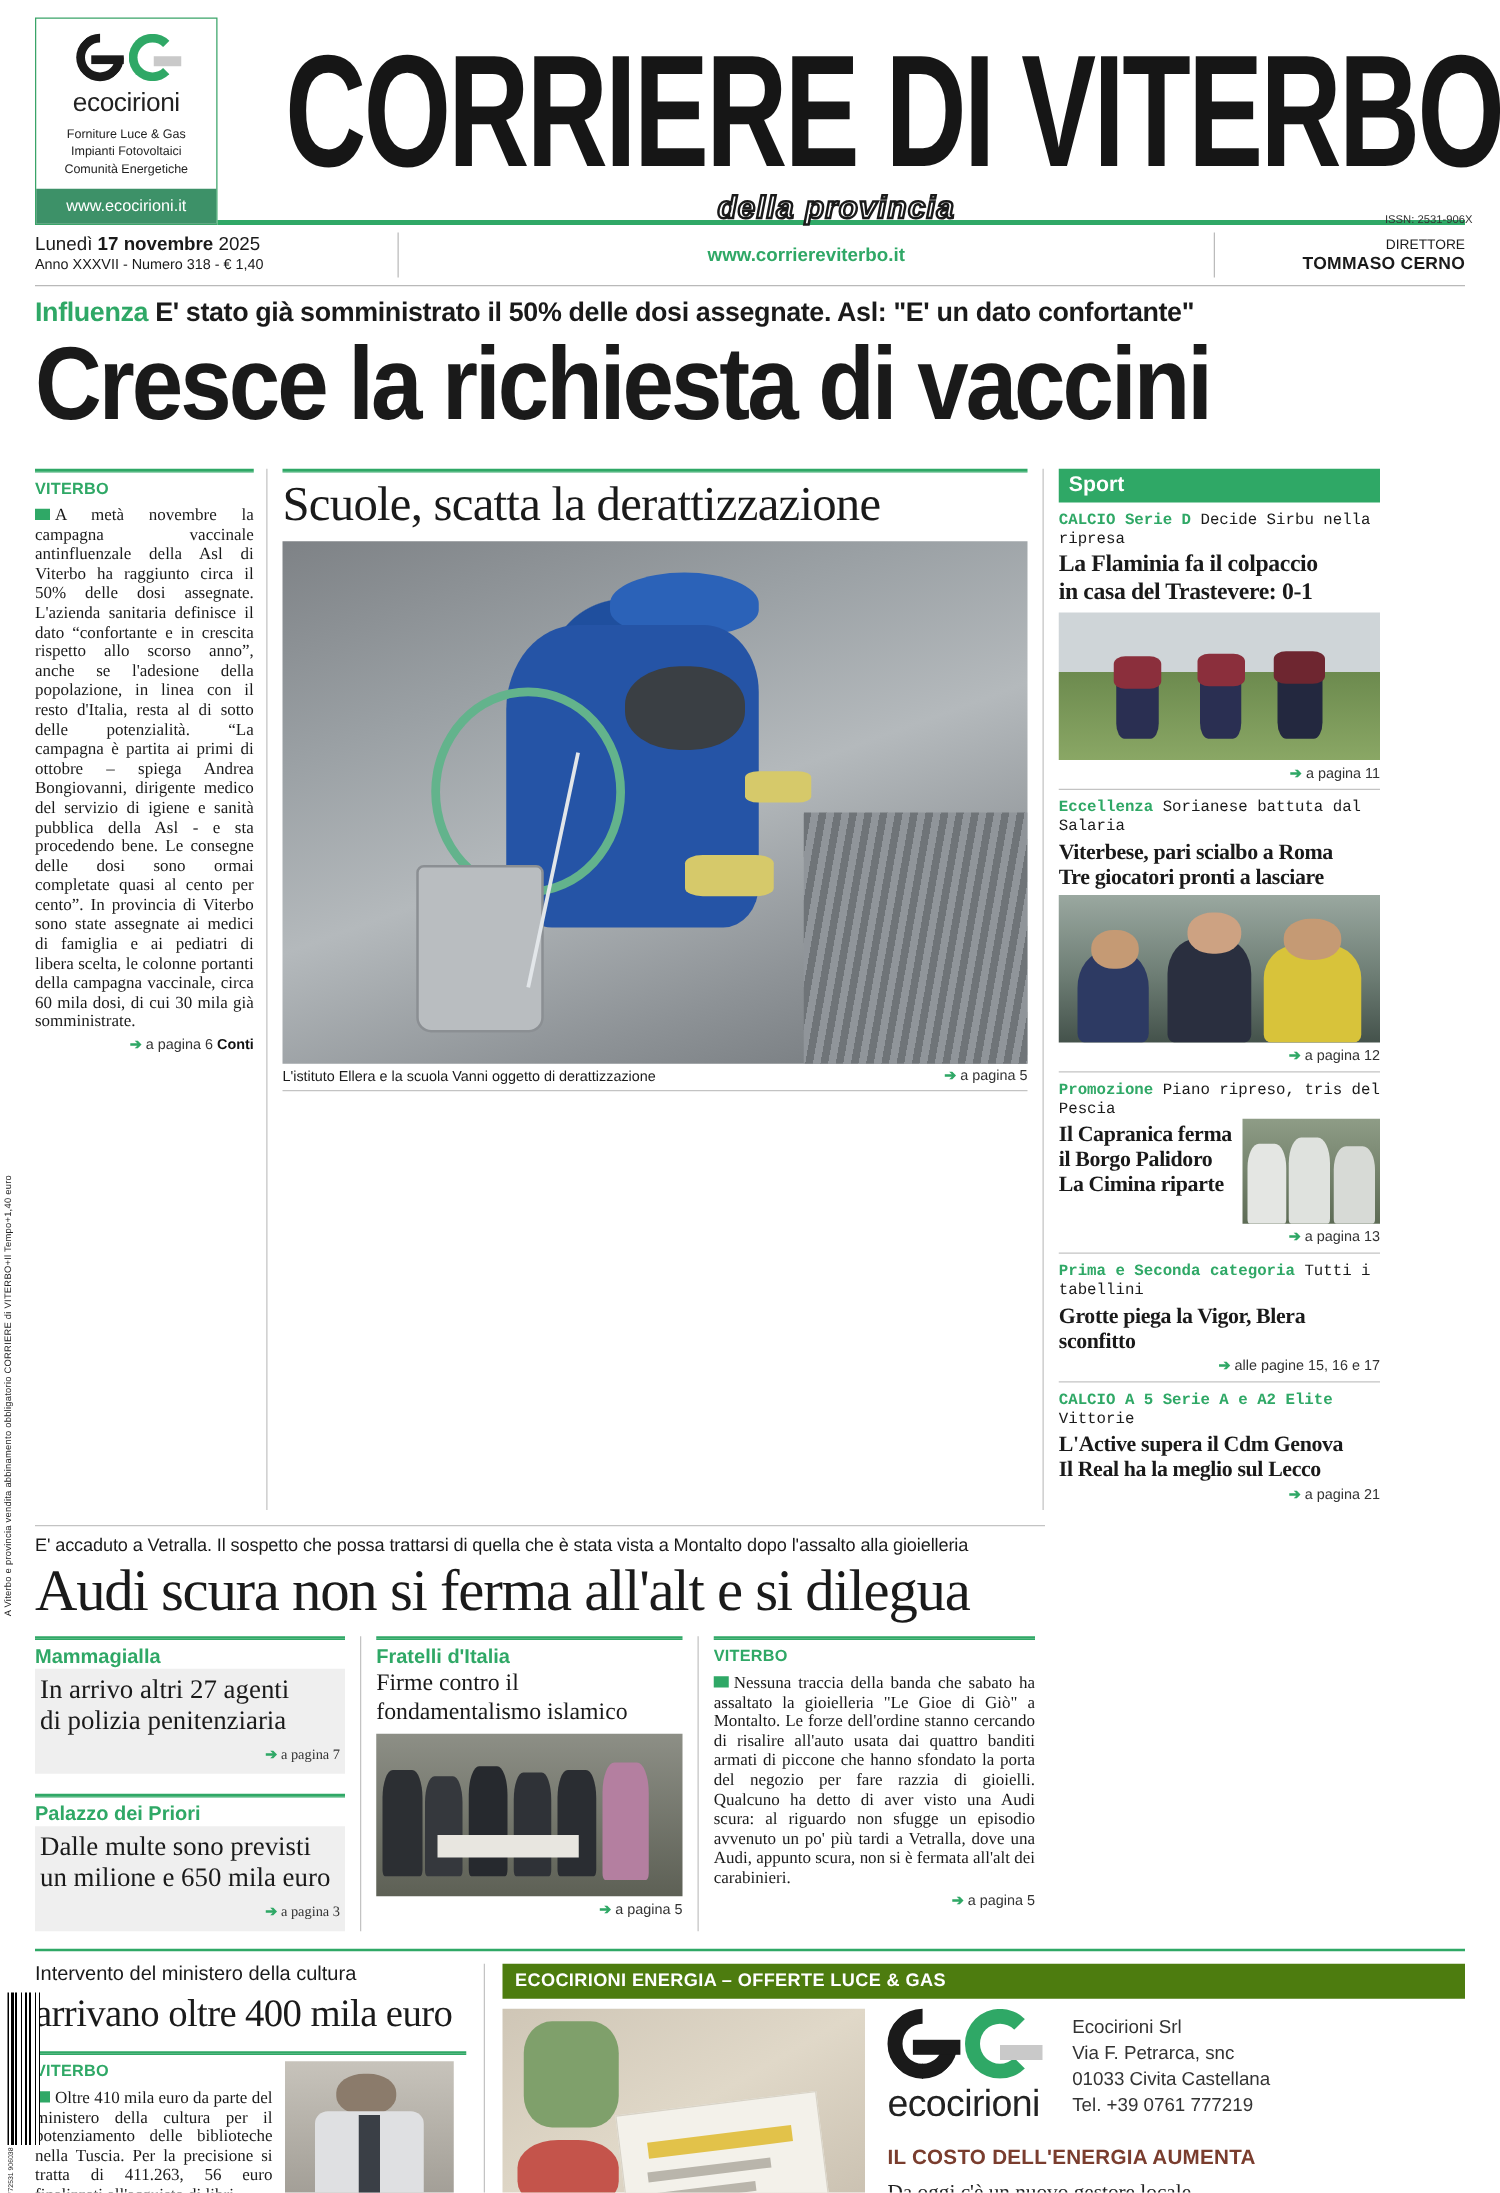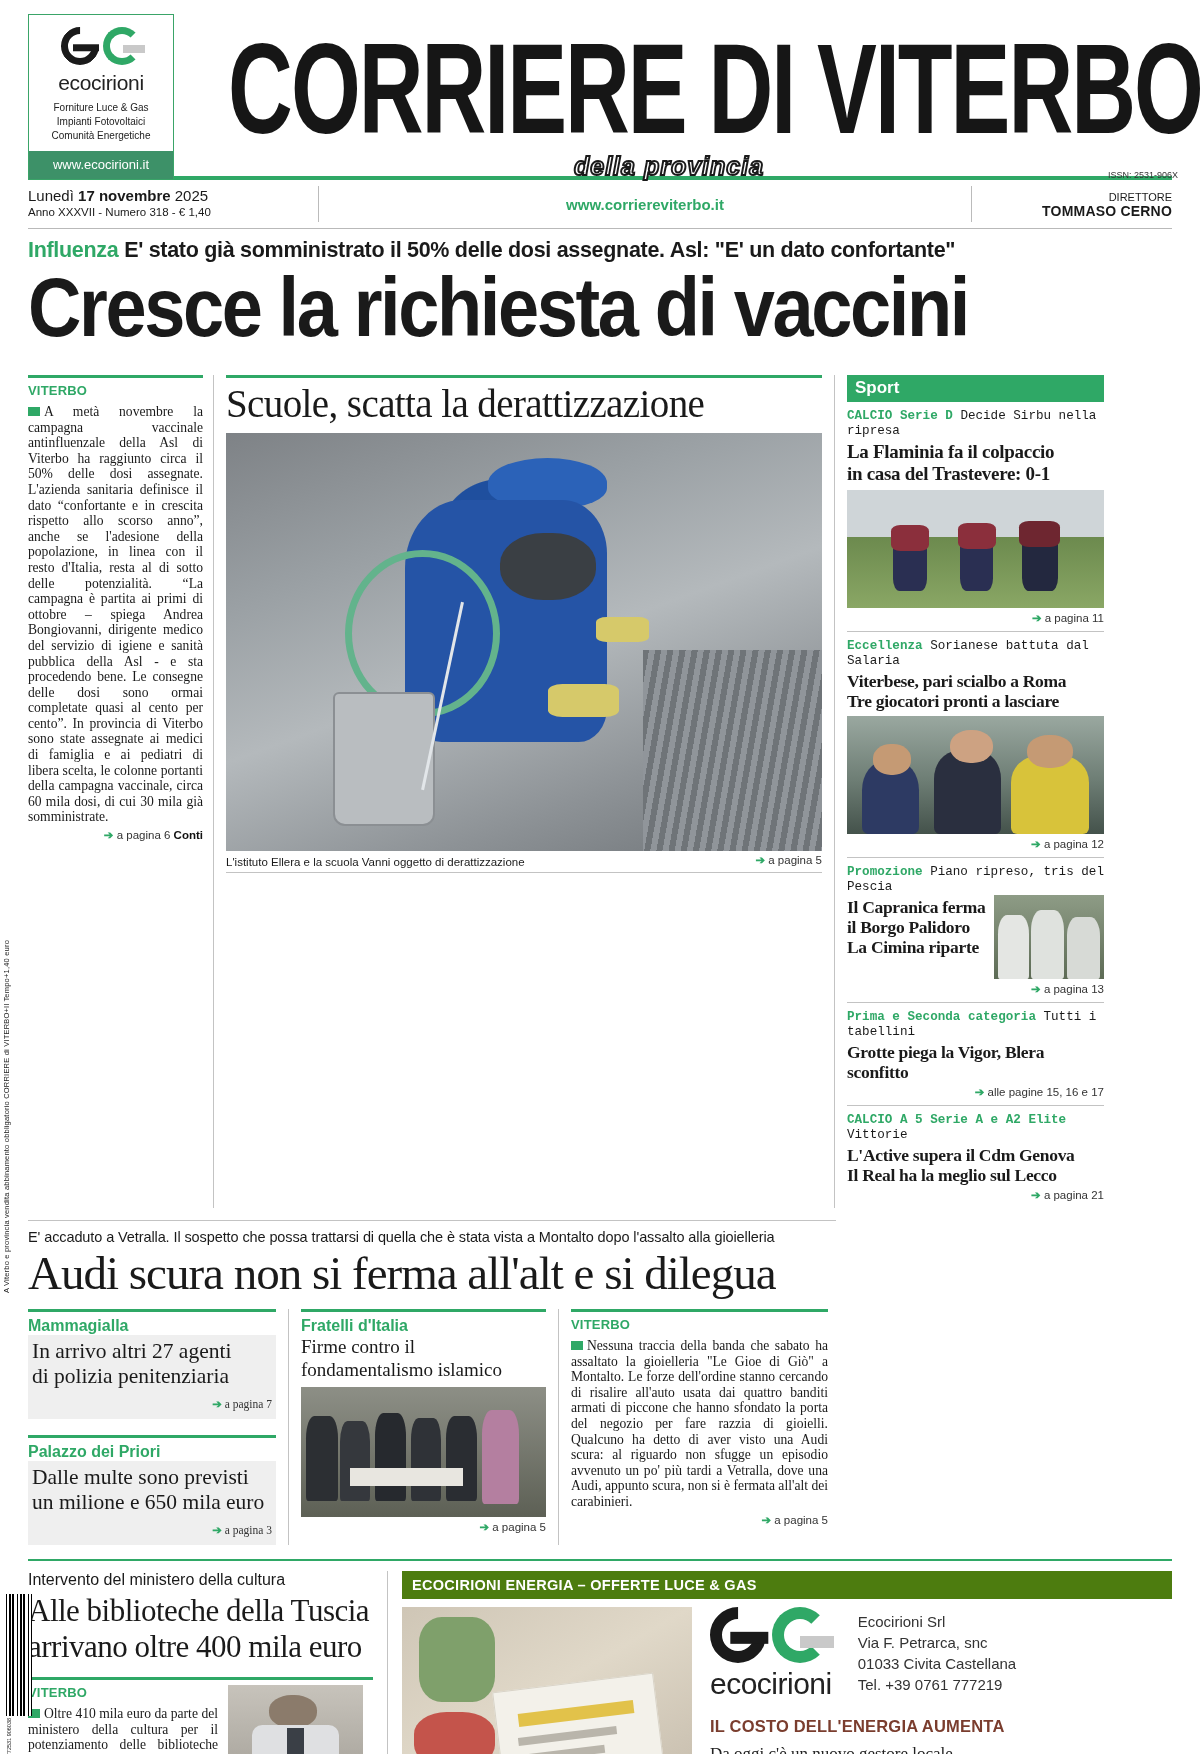--- a/index.html
+++ b/index.html
@@ -411,21 +411,20 @@
           </div>
         </div>
       </div>
     </div>
   </div>
 
   <div class="bottom">
     <div class="bl">
       <div class="bl-kick">Intervento del ministero della cultura</div>
       <div class="bl-hed">
-        <div>Alle biblioteche della Tuscia</div>
         <div>arrivano oltre 400 mila euro</div>
       </div>
       <div class="hr-dbl" style="margin-top:12px"></div>
       <div style="display:flex;gap:10px;">
         <div style="width:190px;">
           <div class="sec-label">VITERBO</div>
           <div class="body-text">
             <span class="sq"></span><span>Oltre 410 mila euro da parte del ministero della cultura per il potenziamento delle biblioteche nella Tuscia. Per la precisione si tratta di 411.263, 56 euro finalizzati all'acquisto di libri.</span>
           </div>
 

